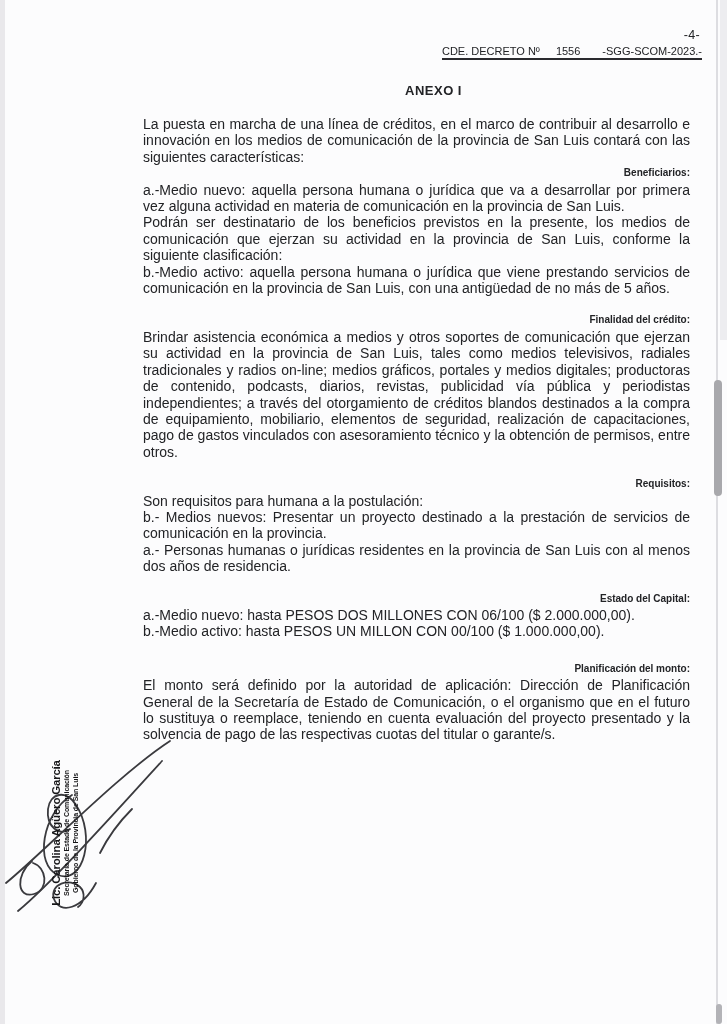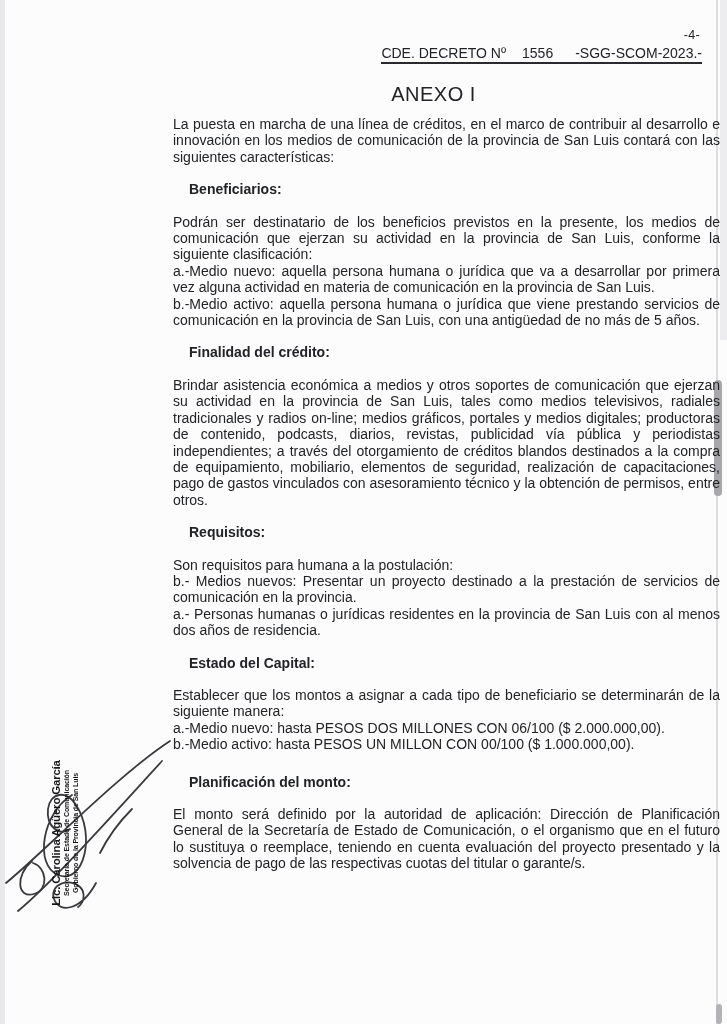--- a/index.html
+++ b/index.html
@@ -9,35 +9,35 @@
     font-family:"Liberation Sans", sans-serif; color:#222326;
   }
   
   .edge-left   { position:absolute; left:0; top:0; width:5px; height:1024px; background:#e9e8eb; }
   .edge-right-line { position:absolute; left:716px; top:0; width:2px; height:1024px; background:#dddde1; }
   .band-top-right  { position:absolute; left:720px; top:0; width:7px; height:340px; background:#ededf0; }
   .scroll-thumb { position:absolute; left:714px; top:380px; width:8px; height:116px; background:#a8a8ac; border-radius:4px; }
   .scroll-thumb-bottom { position:absolute; left:716px; top:1004px; width:6px; height:20px; background:#b3b3b7; border-radius:3px; }
 
   .page-number { position:absolute; top:28px; right:27px; font-size:12.5px; letter-spacing:0.3px; }
-  .decree-header { position:absolute; top:45px; right:25px; font-size:14px; white-space:nowrap; }
+  .decree-header { position:absolute; top:45px; right:25px; font-size:11px; white-space:nowrap; }
   .decree-underline { display:inline-block; border-bottom:2px solid #2a2a2e; padding-bottom:1px; }
   .decree-number { display:inline-block; margin:0 22px 0 16px; }
 
   .annex-title {
     position:absolute; top:83px; left:160px; width:547px;
-    text-align:center; font-weight:normal; font-size:20px; letter-spacing:0.5px;
+    text-align:center; font-weight:bold; font-size:13px; letter-spacing:0.5px;
   }
 
   .content {
-    position:absolute; left:173px; top:116px; width:547px;
+    position:absolute; left:143px; top:116px; width:547px;
     font-size:14px; line-height:16.4px; text-align:justify;
   }
   .para { margin:0; }
-  .sec-heading { margin:16px; font-size:14px; font-weight:bold; text-align:left; }
+  .sec-heading { margin:0; font-size:10px; font-weight:bold; text-align:right; }
   .section { margin-top:16px; }
   .section.first { margin-top:0; }
   .section.last { margin-top:21px; }
 
   
   .sig-scrawl { position:absolute; left:0; top:733px; width:186px; height:188px; }
   .sig-text {
     position:absolute; left:-3px; top:811px; width:150px; height:44px;
     transform:rotate(-90deg); transform-origin:50% 50%;
     text-align:center; color:#161618; white-space:nowrap;
@@ -62,40 +62,39 @@
     <span class="decree-underline"><span>CDE. DECRETO Nº</span><span class="decree-number">1556</span><span>-SGG-SCOM-2023.-</span></span>
   </div>
 
   <div class="annex-title">ANEXO I</div>
 
   <div class="content">
     <p class="para">La puesta en marcha de una línea de créditos, en el marco de contribuir al desarrollo e innovación en los medios de comunicación de la provincia de San Luis contará con las siguientes características:</p>
 
     <div class="section first">
       <h3 class="sec-heading">Beneficiarios:</h3>
+      <p class="para">a.-Medio nuevo: aquella persona humana o jurídica que va a desarrollar por primera vez alguna actividad en materia de comunicación en la provincia de San Luis.</p>
       <p class="para">Podrán ser destinatario de los beneficios previstos en la presente, los medios de comunicación que ejerzan su actividad en la provincia de San Luis, conforme la siguiente clasificación:</p>
-      <p class="para">a.-Medio nuevo: aquella persona humana o jurídica que va a desarrollar por primera vez alguna actividad en materia de comunicación en la provincia de San Luis.</p>
       <p class="para">b.-Medio activo: aquella persona humana o jurídica que viene prestando servicios de comunicación en la provincia de San Luis, con una antigüedad de no más de 5 años.</p>
     </div>
 
     <div class="section">
       <h3 class="sec-heading">Finalidad del crédito:</h3>
       <p class="para">Brindar asistencia económica a medios y otros soportes de comunicación que ejerzan su actividad en la provincia de San Luis, tales como medios televisivos, radiales tradicionales y radios on-line; medios gráficos, portales y medios digitales; productoras de contenido, podcasts, diarios, revistas, publicidad vía pública y periodistas independientes; a través del otorgamiento de créditos blandos destinados a la compra de equipamiento, mobiliario, elementos de seguridad, realización de capacitaciones, pago de gastos vinculados con asesoramiento técnico y la obtención de permisos, entre otros.</p>
     </div>
 
     <div class="section">
       <h3 class="sec-heading">Requisitos:</h3>
       <p class="para">Son requisitos para humana a la postulación:</p>
       <p class="para">b.- Medios nuevos: Presentar un proyecto destinado a la prestación de servicios de comunicación en la provincia.</p>
       <p class="para">a.- Personas humanas o jurídicas residentes en la provincia de San Luis con al menos dos años de residencia.</p>
     </div>
 
     <div class="section">
       <h3 class="sec-heading">Estado del Capital:</h3>
-      <p class="para">Establecer que los montos a asignar a cada tipo de beneficiario se determinarán de la siguiente manera:</p>
       <p class="para">a.-Medio nuevo: hasta PESOS DOS MILLONES CON 06/100 ($ 2.000.000,00).</p>
       <p class="para">b.-Medio activo: hasta PESOS UN MILLON CON 00/100 ($ 1.000.000,00).</p>
     </div>
 
     <div class="section last">
       <h3 class="sec-heading">Planificación del monto:</h3>
       <p class="para">El monto será definido por la autoridad de aplicación: Dirección de Planificación General de la Secretaría de Estado de Comunicación, o el organismo que en el futuro lo sustituya o reemplace, teniendo en cuenta evaluación del proyecto presentado y la solvencia de pago de las respectivas cuotas del titular o garante/s.</p>
     </div>
   </div>
 

